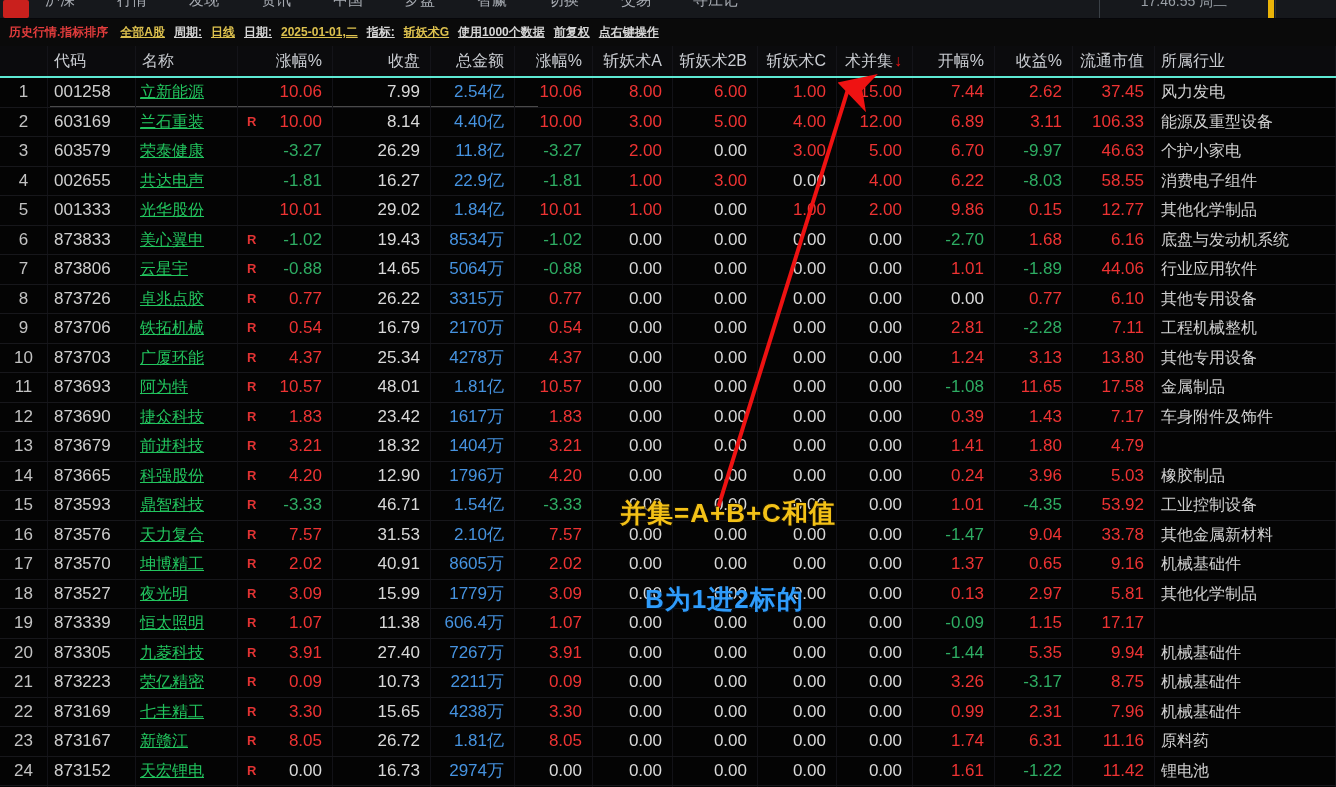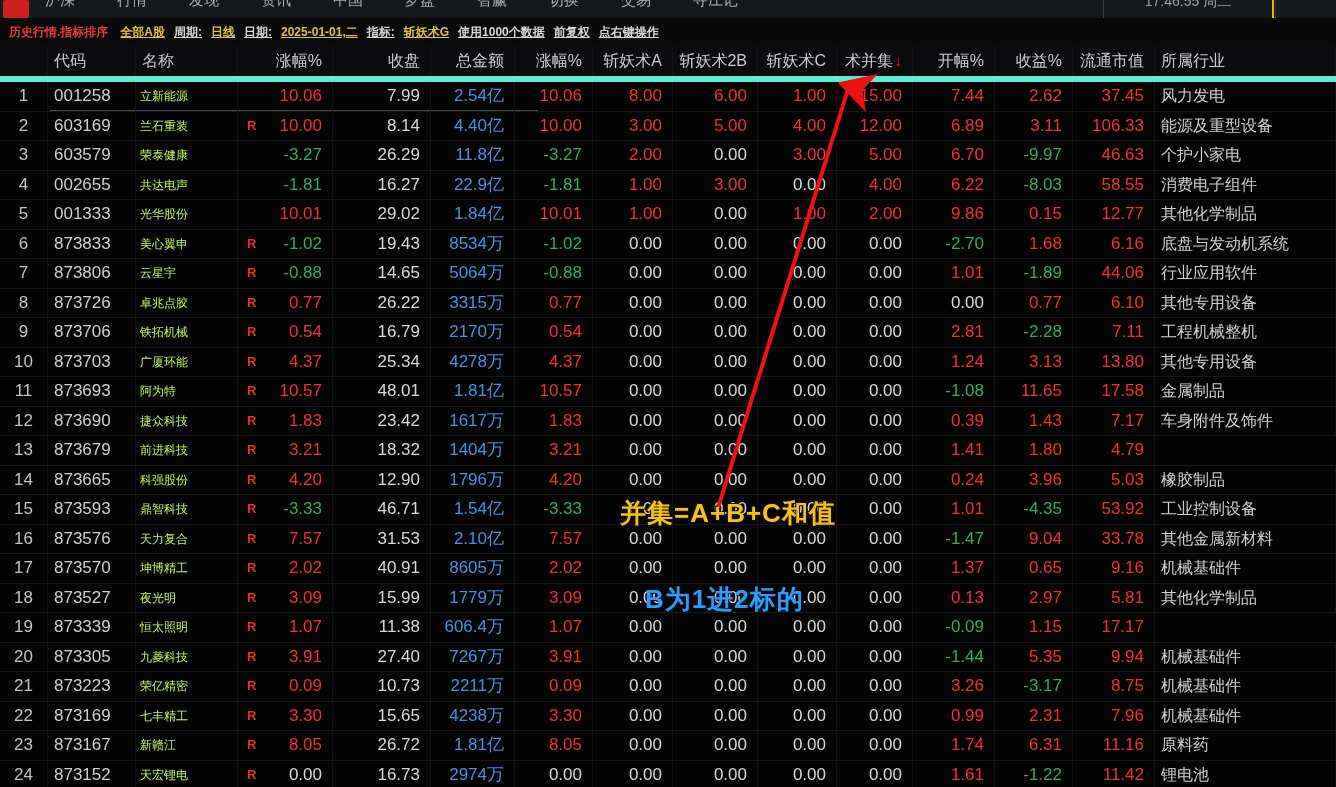--- a/index.html
+++ b/index.html
@@ -4,42 +4,42 @@
 <style>
   html,body{margin:0;padding:0;background:#000;}
   body{width:1336px;height:787px;overflow:hidden;font-family:"Liberation Sans","DejaVu Sans",sans-serif;}
   .app{position:relative;width:1336px;height:787px;background:#040404;overflow:hidden;}
 
   
   .menubar{position:relative;height:18px;background:#16181c;overflow:hidden;border-bottom:1px solid #06060a;display:flex;align-items:flex-start;}
   .logo{width:26px;height:18px;background:#c9201d;border-radius:2px;margin:0 16px 0 3px;flex:0 0 auto;}
   .menu-items{display:flex;gap:42px;white-space:nowrap;}
   .menu-items span{color:#a9adb4;font-size:15px;line-height:18px;display:inline-block;transform:translateY(-9px);}
-  .clockbox{position:absolute;right:62px;top:0;width:168px;height:18px;border-left:1px solid #3a4046;border-right:2px solid #eab308;color:#9ba1a8;font-size:14px;text-align:center;overflow:hidden;}
+  .clockbox{position:absolute;right:62px;top:0;width:168px;height:18px;border-left:1px solid #3a4046;border-right:6px solid #eab308;color:#9ba1a8;font-size:14px;text-align:center;overflow:hidden;}
   .clockbox span{display:inline-block;line-height:18px;transform:translateY(-8px);}
   .cornerbox{position:absolute;right:0;top:0;width:60px;height:18px;border-left:1px solid #2a2d33;background:#16181c;}
 
   
   .infobar{height:27px;background:#0a0a0a;display:flex;align-items:center;padding-left:9px;font-size:12px;font-weight:600;white-space:nowrap;}
   .infobar .title{color:var(--title-red);margin-right:12px;}
   .infobar span.seg{margin-right:9px;text-decoration:underline;}
   .seg.y{color:var(--yellow);}
   .seg.w{color:#d6d6d6;}
 
   
   .thead,.tr{display:grid;grid-template-columns:48px 88px 102px 95px 98px 84px 78px 80px 85px 79px 76px 82px 78px 82px 181px;}
-  .thead{height:30px;background:#0b0b0d;border-bottom:6px solid #5eead4;}
+  .thead{height:30px;background:#0b0b0d;border-bottom:2px solid #5eead4;}
   .thead .th{color:var(--header);font-size:16px;line-height:30px;border-right:1px solid #141419;overflow:hidden;white-space:nowrap;}
   .tbody{position:relative;}
   .tr{height:28.5px;border-bottom:1px solid #17171b;}
   .td{font-size:17px;line-height:28.5px;border-right:1px solid #121217;overflow:hidden;white-space:nowrap;position:relative;}
   .al{text-align:left;padding-left:6px;}
   .ar{text-align:right;padding-right:10px;}
   .ac{text-align:center;}
-  .td.name{font-size:12px;color:#bef264;padding-left:4px;}
+  .td.name{font-size:16px;color:#22c55e;padding-left:4px;text-decoration:underline;}
   .td.idx{color:#c3c3c3;}
   .td.code{color:#cfcfcf;}
   .td.industry{font-size:16px;color:#d0d0d0;}
   .up{color:var(--up);}
   .down{color:var(--down);}
   .flat{color:#d9d9d9;}
   .amt{color:var(--amount);}
   .rbadge{position:absolute;left:9px;top:0;color:var(--r-badge);font-size:13px;font-weight:700;line-height:28.5px;}
   .sort-arrow{color:var(--arrow-red);font-weight:700;margin-left:1px;}
   .cursor-underline{position:absolute;left:50px;top:28px;width:488px;height:1px;background:#7a7a7a;opacity:.6;}

